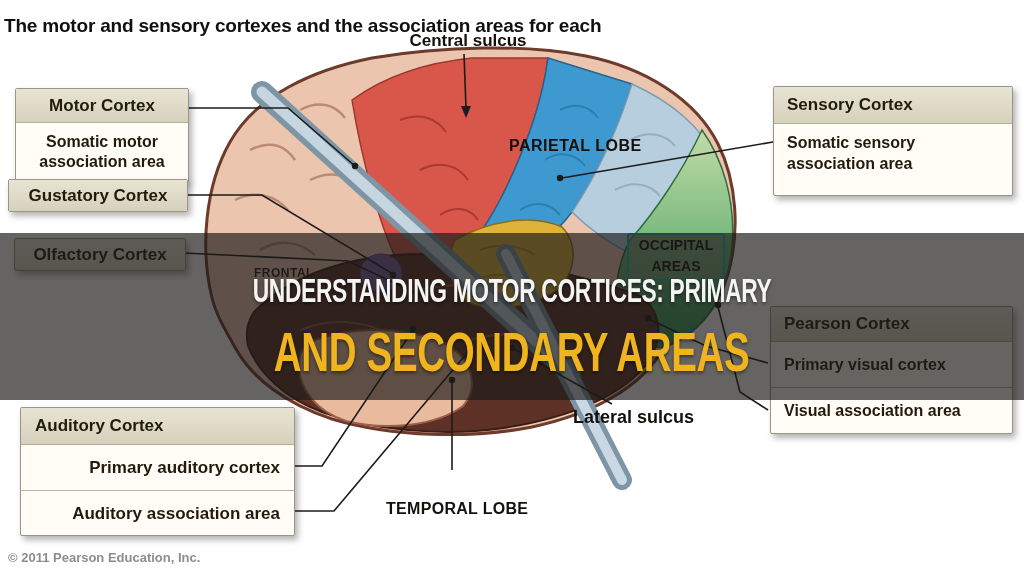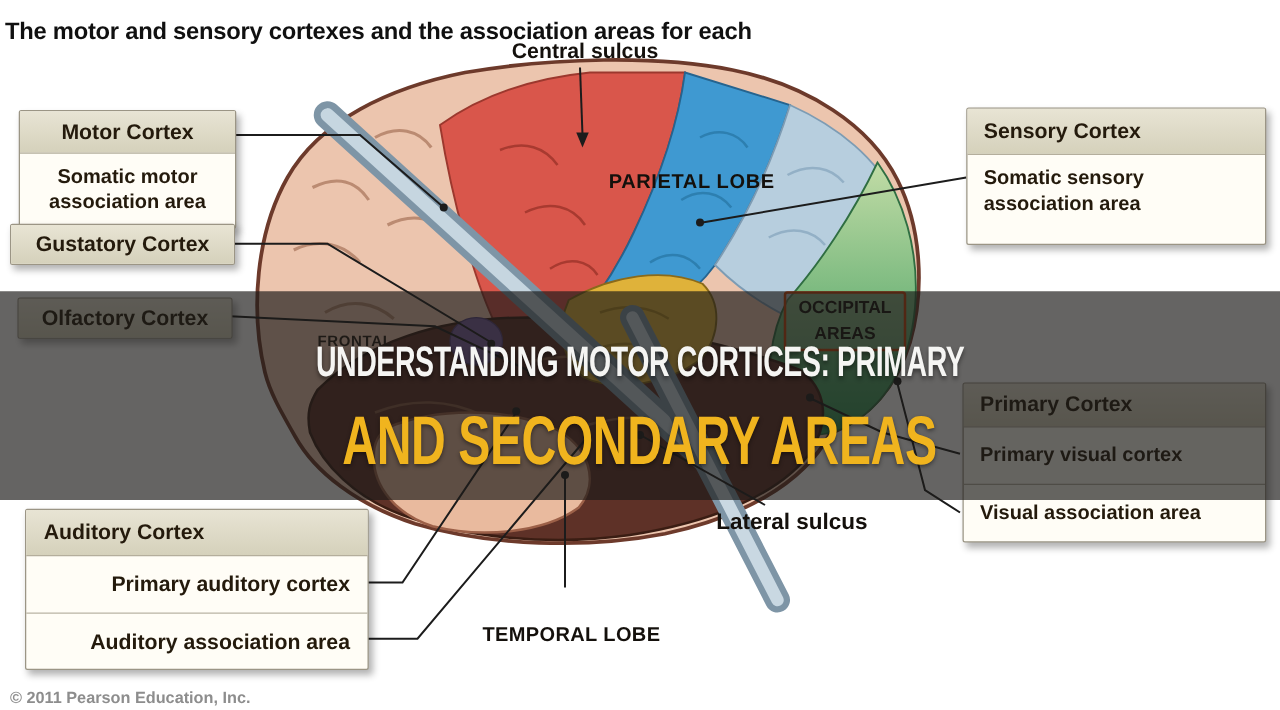--- a/index.html
+++ b/index.html
@@ -44,23 +44,23 @@
   .box-sensory .hdr{height:36px;padding-left:13px;font-size:17px;}
   .box-sensory .row{padding:8px 12px 0 13px;font-size:16px;line-height:21px;}
 
   .box-visual{left:770px;top:306px;width:241px;height:126px;}
   .box-visual .hdr{height:34px;padding-left:13px;font-size:17px;}
   .box-visual .row{height:45px;padding-left:13px;font-size:16px;}
 
   
   .blabel{position:absolute;font-weight:bold;color:#14100c;}
   .lbl-central{left:398px;top:31px;width:140px;text-align:center;font-size:17px;}
-  .lbl-parietal{left:487px;top:137px;font-size:16px;letter-spacing:0.5px;}
+  .lbl-parietal{left:509px;top:137px;font-size:16px;letter-spacing:0.5px;}
   .lbl-occipital{
-    left:627px;top:233px;width:94px;height:44px;border:2px solid #c2410c;border-radius:3px;
+    left:627px;top:233px;width:94px;height:44px;border:2px solid #14b8a6;border-radius:3px;
     background:rgba(170,160,140,0.30);text-align:center;font-size:14px;line-height:21px;
   }
   .lbl-frontal{left:254px;top:266px;font-size:12px;letter-spacing:0.5px;color:#241a12;text-align:center;}
   .lbl-lateral{left:573px;top:407px;font-size:18px;}
   .lbl-temporal{left:386px;top:500px;font-size:16px;letter-spacing:0.3px;}
 
   
   .band{
     position:absolute;left:0;top:233px;width:1024px;height:167px;
     background:rgba(28,27,25,0.68);
@@ -210,21 +210,21 @@
     <div class="divider"></div>
     <div class="row">Auditory association area</div>
   </div>
 
   <div class="lbox box-sensory">
     <div class="hdr">Sensory Cortex</div>
     <div class="row" style="width:150px;">Somatic sensory association area</div>
   </div>
 
   <div class="lbox box-visual">
-    <div class="hdr">Primary Cortex</div>
+    <div class="hdr">Pearson Cortex</div>
     <div class="row">Primary visual cortex</div>
     <div class="divider"></div>
     <div class="row">Visual association area</div>
   </div>
 
   <div class="blabel lbl-central">Central sulcus</div>
   <div class="blabel lbl-parietal">PARIETAL LOBE</div>
   <div class="blabel lbl-occipital">
     <div>OCCIPITAL</div>
     <div>AREAS</div>

